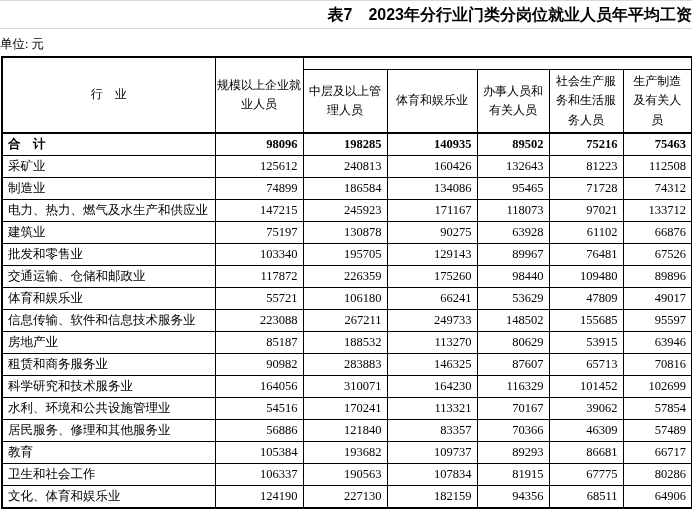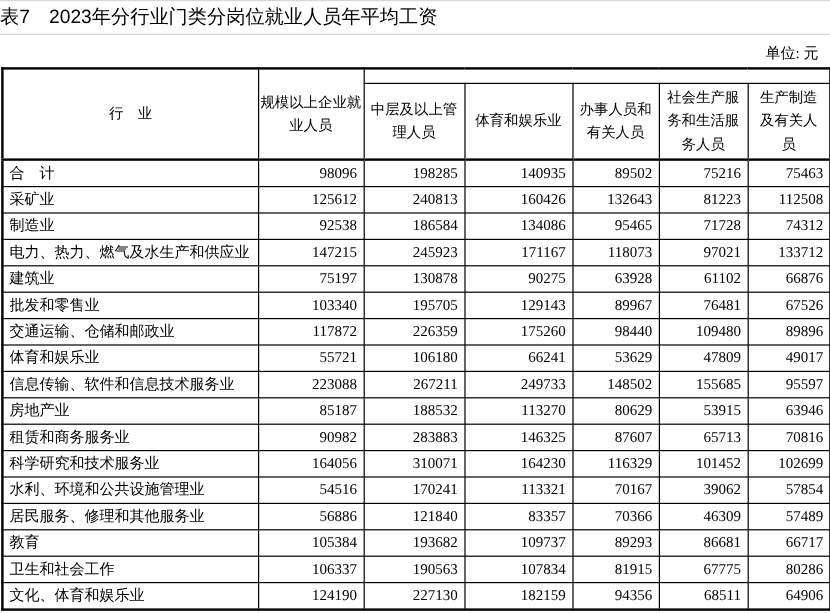--- a/index.html
+++ b/index.html
@@ -10,32 +10,31 @@
   body {
     width: 692px;
     height: 511px;
     overflow: hidden;
     font-family: "Liberation Serif", "DejaVu Serif", serif;
     color: #000;
   }
   .title-row {
     height: 27px;
     line-height: 27px;
-    text-align: left;
-    font-weight: normal;
+    text-align: right;
+    font-weight: bold;
     font-size: 16px;
     font-family: "Liberation Sans", "DejaVu Sans", sans-serif;
     border-top: 1px solid #d8d8d8;
     border-bottom: 1px solid #d8d8d8;
     white-space: nowrap;
   }
   .unit-row {
     height: 27px;
     line-height: 30px;
-    text-align: right;
     font-size: 12.5px;
     padding-right: 10px;
   }
   table.wage-table {
     border-collapse: collapse;
     table-layout: fixed;
     width: 690px;
     margin-left: 1px;
     border: 2px solid #000;
   }
@@ -69,21 +68,21 @@
     text-align: left;
     padding-left: 5px;
     padding-right: 2px;
     white-space: nowrap;
   }
   .wage-table td.num {
     text-align: right;
     padding-right: 5px;
   }
   .wage-table tr.total-row td {
-    font-weight: normal;
+    font-weight: bold;
   }
 </style>
 </head>
 <body>
 
 <div class="title-row">表7　2023年分行业门类分岗位就业人员年平均工资</div>
 
 <div class="unit-row">单位: 元</div>
 
 <table class="wage-table">
@@ -124,21 +123,21 @@
         <td class="label">采矿业</td>
         <td class="num">125612</td>
         <td class="num">240813</td>
         <td class="num">160426</td>
         <td class="num">132643</td>
         <td class="num">81223</td>
         <td class="num">112508</td>
       </tr>
       <tr>
         <td class="label">制造业</td>
-        <td class="num">92538</td>
+        <td class="num">74899</td>
         <td class="num">186584</td>
         <td class="num">134086</td>
         <td class="num">95465</td>
         <td class="num">71728</td>
         <td class="num">74312</td>
       </tr>
       <tr>
         <td class="label">电力、热力、燃气及水生产和供应业</td>
         <td class="num">147215</td>
         <td class="num">245923</td>

